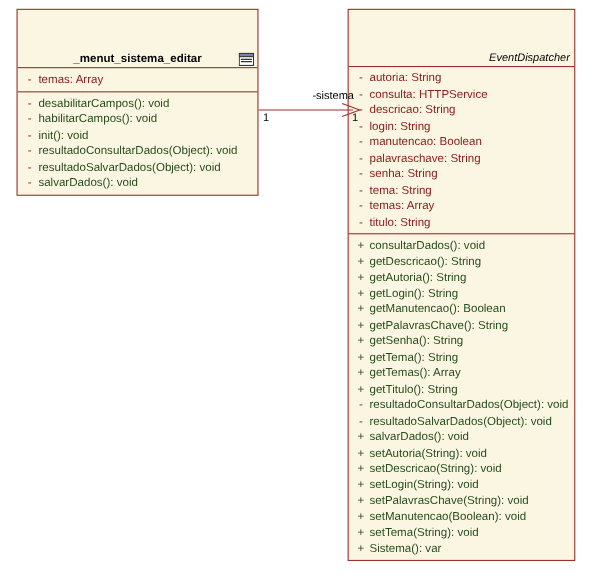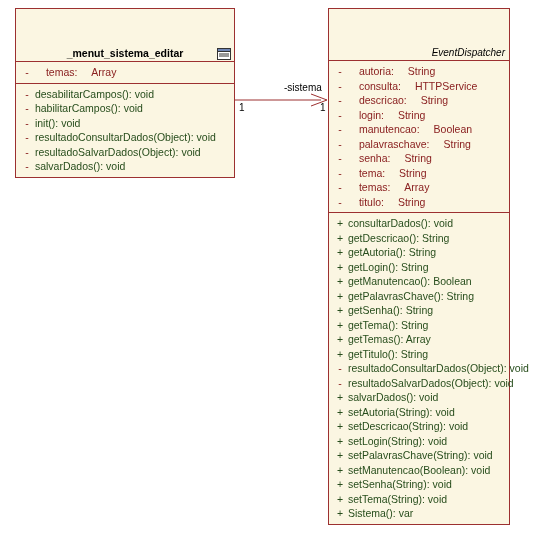--- a/index.html
+++ b/index.html
@@ -57,21 +57,20 @@
     display: inline-block;
     width: 10px;
     text-align: center;
     color: #274d1c;
   }
   .vis-minus {
     color: #8a2020;
   }
   .attr-name {
     color: #8a2020;
-    margin-left: 11px;
   }
   .op-name {
     color: #274d1c;
     text-align: right;
   }
   .connector {
     position: absolute;
     stroke: #9c3030;
     fill: none;
   }
@@ -100,21 +99,21 @@
   <div class="compartment" id="left-ops">
       <div class="row"><span class="vis vis-minus">-</span><span class="op-name"> desabilitarCampos(): </span><span class="op-name">void</span></div>
       <div class="row"><span class="vis vis-minus">-</span><span class="op-name"> habilitarCampos(): </span><span class="op-name">void</span></div>
       <div class="row"><span class="vis vis-minus">-</span><span class="op-name"> init(): </span><span class="op-name">void</span></div>
       <div class="row"><span class="vis vis-minus">-</span><span class="op-name"> resultadoConsultarDados(Object): </span><span class="op-name">void</span></div>
       <div class="row"><span class="vis vis-minus">-</span><span class="op-name"> resultadoSalvarDados(Object): </span><span class="op-name">void</span></div>
       <div class="row"><span class="vis vis-minus">-</span><span class="op-name"> salvarDados(): </span><span class="op-name">void</span></div>
     </div>
 </div>
 
-<div class="class-box" style="left:328px; top:8px; width:182px;">
+<div class="class-box" style="left:316px; top:8px; width:207px;">
   <div class="titlebar">
     <div class="title-stereo">EventDispatcher</div>
   </div>
   <div class="compartment" id="right-attrs">
       <div class="row"><span class="vis vis-minus">-</span><span class="attr-name"> autoria: </span><span class="attr-name">String</span></div>
       <div class="row"><span class="vis vis-minus">-</span><span class="attr-name"> consulta: </span><span class="attr-name">HTTPService</span></div>
       <div class="row"><span class="vis vis-minus">-</span><span class="attr-name"> descricao: </span><span class="attr-name">String</span></div>
       <div class="row"><span class="vis vis-minus">-</span><span class="attr-name"> login: </span><span class="attr-name">String</span></div>
       <div class="row"><span class="vis vis-minus">-</span><span class="attr-name"> manutencao: </span><span class="attr-name">Boolean</span></div>
       <div class="row"><span class="vis vis-minus">-</span><span class="attr-name"> palavraschave: </span><span class="attr-name">String</span></div>
@@ -135,21 +134,20 @@
       <div class="row"><span class="vis">+</span><span class="op-name"> getTemas(): </span><span class="op-name">Array</span></div>
       <div class="row"><span class="vis">+</span><span class="op-name"> getTitulo(): </span><span class="op-name">String</span></div>
       <div class="row"><span class="vis vis-minus">-</span><span class="op-name"> resultadoConsultarDados(Object): </span><span class="op-name">void</span></div>
       <div class="row"><span class="vis vis-minus">-</span><span class="op-name"> resultadoSalvarDados(Object): </span><span class="op-name">void</span></div>
       <div class="row"><span class="vis">+</span><span class="op-name"> salvarDados(): </span><span class="op-name">void</span></div>
       <div class="row"><span class="vis">+</span><span class="op-name"> setAutoria(String): </span><span class="op-name">void</span></div>
       <div class="row"><span class="vis">+</span><span class="op-name"> setDescricao(String): </span><span class="op-name">void</span></div>
       <div class="row"><span class="vis">+</span><span class="op-name"> setLogin(String): </span><span class="op-name">void</span></div>
       <div class="row"><span class="vis">+</span><span class="op-name"> setPalavrasChave(String): </span><span class="op-name">void</span></div>
       <div class="row"><span class="vis">+</span><span class="op-name"> setManutencao(Boolean): </span><span class="op-name">void</span></div>
-      <div class="row"><span class="vis">+</span><span class="op-name"> setSenha(String): </span><span class="op-name">void</span></div>
       <div class="row"><span class="vis">+</span><span class="op-name"> setTema(String): </span><span class="op-name">void</span></div>
       <div class="row"><span class="vis">+</span><span class="op-name"> Sistema(): </span><span class="op-name">var</span></div>
     </div>
 </div>
 
 <svg class="connector" style="left:235px; top:90px; width:94px; height:20px;">
   <line x1="0" y1="10" x2="86" y2="10" stroke="#9c3030" stroke-width="1"></line>
   <polyline points="76,4 92,10 76,16" stroke="#9c3030" fill="none" stroke-width="1"></polyline>
 </svg>
 <div class="conn-label" style="left:284px; top:82px;">-sistema</div>

